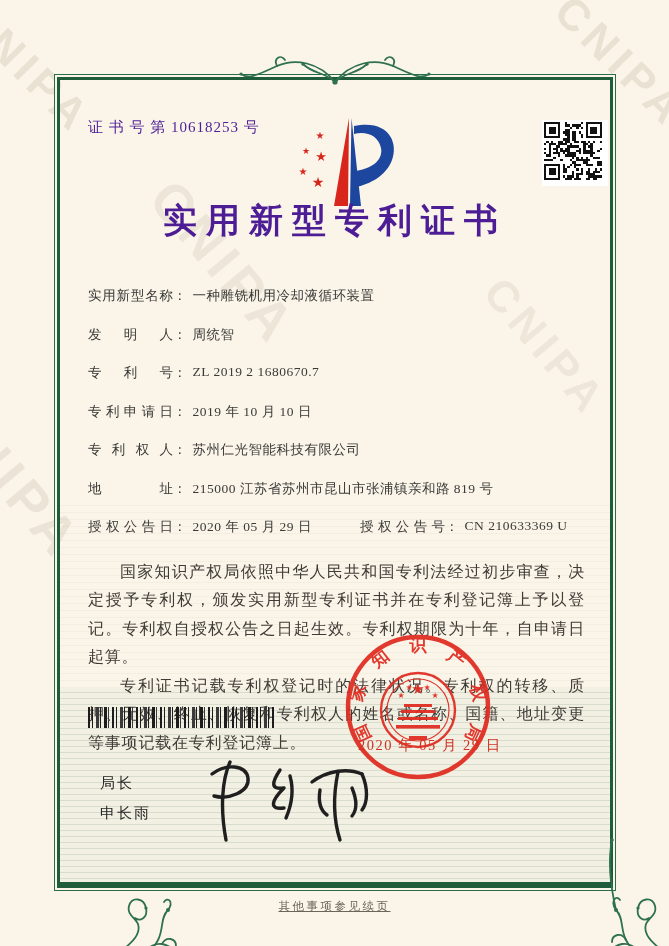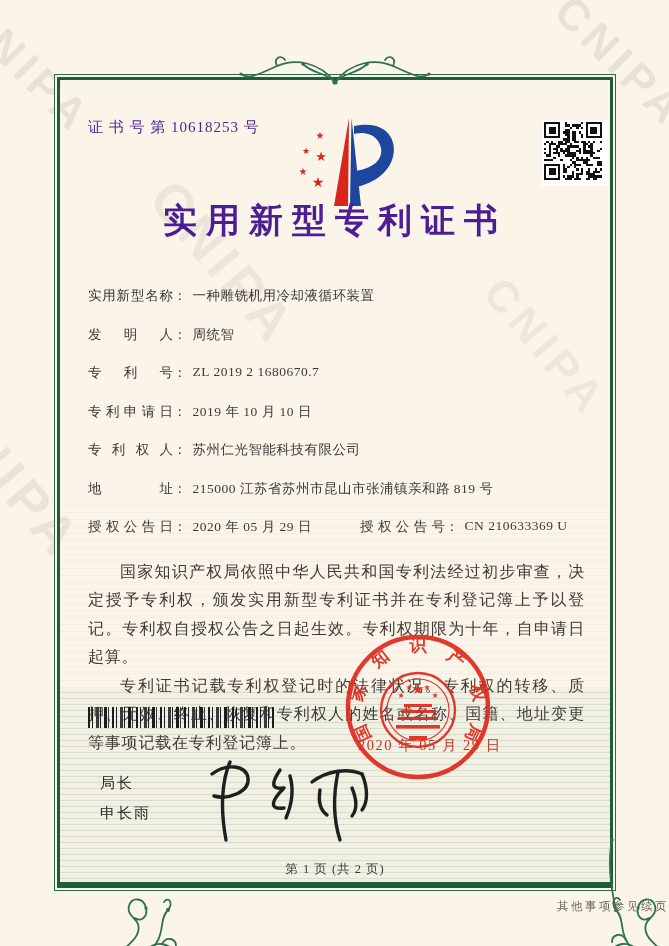--- a/index.html
+++ b/index.html
@@ -121,22 +121,22 @@
     position:absolute;left:358px;top:736px;z-index:6;
     font-size:14.5px;color:#cf3222;letter-spacing:1.5px;white-space:nowrap;
   }
 
   
   .page-info{
     position:absolute;left:0;right:0;top:781px;text-align:center;z-index:4;
     font-size:12.5px;color:#3a3a38;letter-spacing:1px;
   }
   .footer-note{
-    position:absolute;left:0;right:0;top:899px;text-align:right;z-index:2;
-    font-size:11.5px;color:#6b665c;letter-spacing:2.5px;
+    position:absolute;left:0;right:0;top:899px;text-align:center;z-index:2;
+    font-size:11.5px;color:#6b665c;letter-spacing:2.5px;text-decoration:underline;
   }
 </style>
 </head>
 <body>
 
 <div class="page">
 
   <div class="watermarks">
     <div class="wm wm1">CNIPA</div>
     <div class="wm wm2">CNIPA</div>
@@ -497,21 +497,20 @@
         <path d="M88 24 C80 36 78 44 92 42 C80 54 76 64 92 62"></path>
         <path d="M98 30 C102 44 100 58 94 72"></path>
         <path d="M120 36 C136 24 156 22 170 28"></path>
         <path d="M146 26 C141 50 141 72 148 94"></path>
         <path d="M128 44 C126 56 128 64 135 69"></path>
         <path d="M160 42 C165 54 165 64 160 70"></path>
         <path d="M170 28 C176 42 176 56 170 64"></path>
       </g>
     </svg>
 
-    <div class="page-info">第 1 页 (共 2 页)</div>
   </div>
 
   <svg class="seal" width="150" height="150" viewBox="0 0 150 150">
     <circle cx="75" cy="75" r="70" fill="none" stroke="#e02b20" stroke-width="4.5"></circle>
     <g fill="#e02b20" font-size="17" font-weight="bold" text-anchor="middle">
       <text transform="translate(24.3,98.7) rotate(-115)">国</text>
       <text transform="translate(20.5,62.1) rotate(-76.7)">家</text>
       <text transform="translate(40.3,31.0) rotate(-38.3)">知</text>
       <text transform="translate(75,19) rotate(0)">识</text>
       <text transform="translate(109.7,31.0) rotate(38.3)">产</text>

